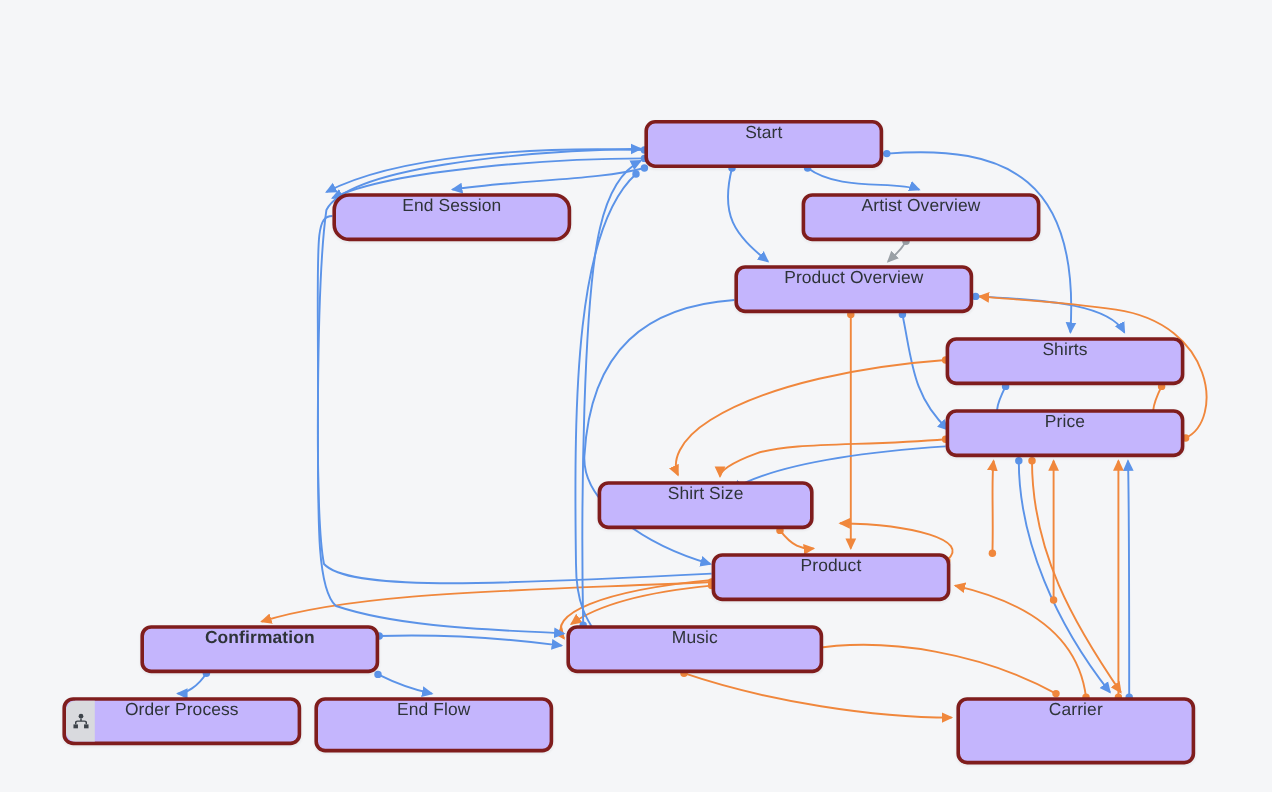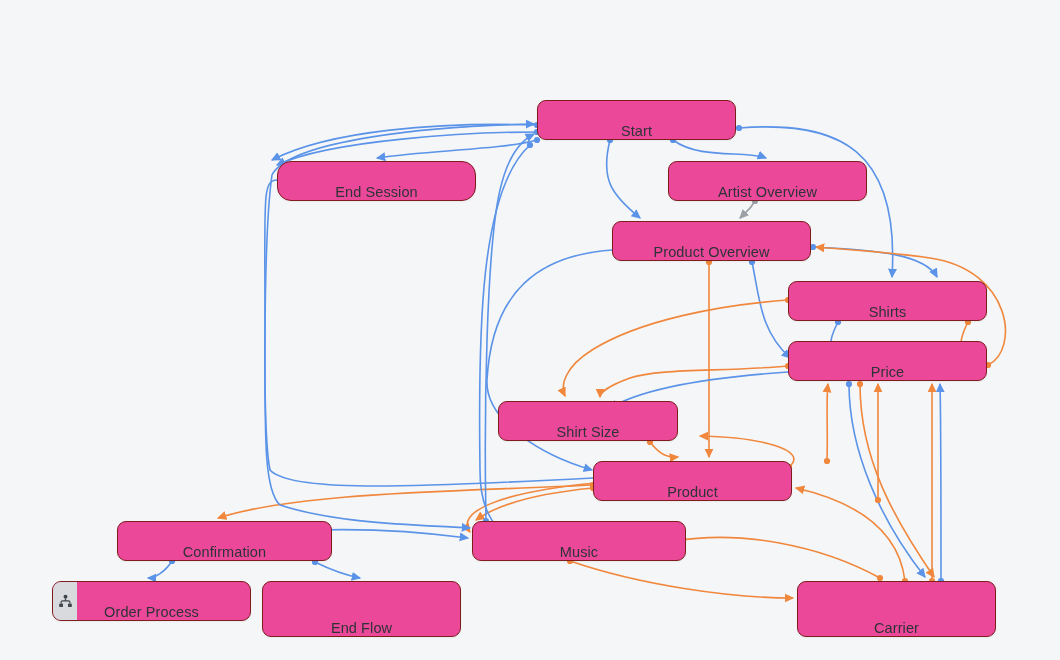--- a/index.html
+++ b/index.html
@@ -8,25 +8,25 @@
     background:#f5f6f8;
     font-family:"Liberation Sans","DejaVu Sans",sans-serif;
     overflow:hidden;
     position:relative;
   }
   #canvas{position:absolute;inset:0;width:1060px;height:660px;}
   svg#edges{position:absolute;left:0;top:0;width:1060px;height:660px;}
   .node{
     position:absolute;
     box-sizing:border-box;
-    background:#ec4899;
-    border:1px solid #7f1d1d;
+    background:#c4b5fd;
+    border:3px solid #7f1d1d;
     border-radius:9px;
     display:flex;
-    align-items:flex-end;
+    align-items:flex-start;
     justify-content:center;
     font-size:14.5px;
     color:#2e3338;
     box-shadow:0 1px 2px rgba(16,24,40,.05);
     letter-spacing:.1px;
     z-index:2;
   }
   .node .label{pointer-events:none;}
   .node.has-icon{justify-content:center;}
   .node-icon{
@@ -153,37 +153,37 @@
       </div>
       <div class="node" style="left: 788px; top: 341px; width: 199px; height: 40px;">
         <span class="label">Price</span>
       </div>
       <div class="node" style="left: 498px; top: 401px; width: 180px; height: 40px;">
         <span class="label">Shirt Size</span>
       </div>
       <div class="node" style="left: 593px; top: 461px; width: 199px; height: 40px;">
         <span class="label">Product</span>
       </div>
-      <div class="node" style="left: 117px; top: 521px; width: 215px; height: 40px;">
+      <div class="node" style="left: 117px; top: 521px; width: 199px; height: 40px; font-weight: bold;">
         <span class="label">Confirmation</span>
       </div>
       <div class="node" style="left: 472px; top: 521px; width: 214px; height: 40px;">
         <span class="label">Music</span>
       </div>
       <div class="node has-icon" style="left: 52px; top: 581px; width: 199px; height: 40px;">
         <span class="node-icon">
           <svg width="15" height="15" viewBox="0 0 16 16" aria-hidden="true">
             <circle cx="8" cy="3" r="2.1" fill="#3d434a"></circle>
             <path d="M8 5.1 V7.4 M3.3 10.2 V8.9 Q3.3 7.4 5 7.4 H11 Q12.7 7.4 12.7 8.9 V10.2" stroke="#3d434a" stroke-width="1.3" fill="none"></path>
             <rect x="1.3" y="10.3" width="4" height="3.5" fill="#3d434a"></rect>
             <rect x="10.7" y="10.3" width="4" height="3.5" fill="#3d434a"></rect>
           </svg>
         </span>
         <span class="label">Order Process</span>
       </div>
-      <div class="node" style="left: 262px; top: 581px; width: 199px; height: 56px;">
+      <div class="node" style="left: 262px; top: 581px; width: 199px; height: 46px;">
         <span class="label">End Flow</span>
       </div>
       <div class="node" style="left: 797px; top: 581px; width: 199px; height: 56px;">
         <span class="label">Carrier</span>
       </div>
     </div>
 </div>
 
 </body></html>

